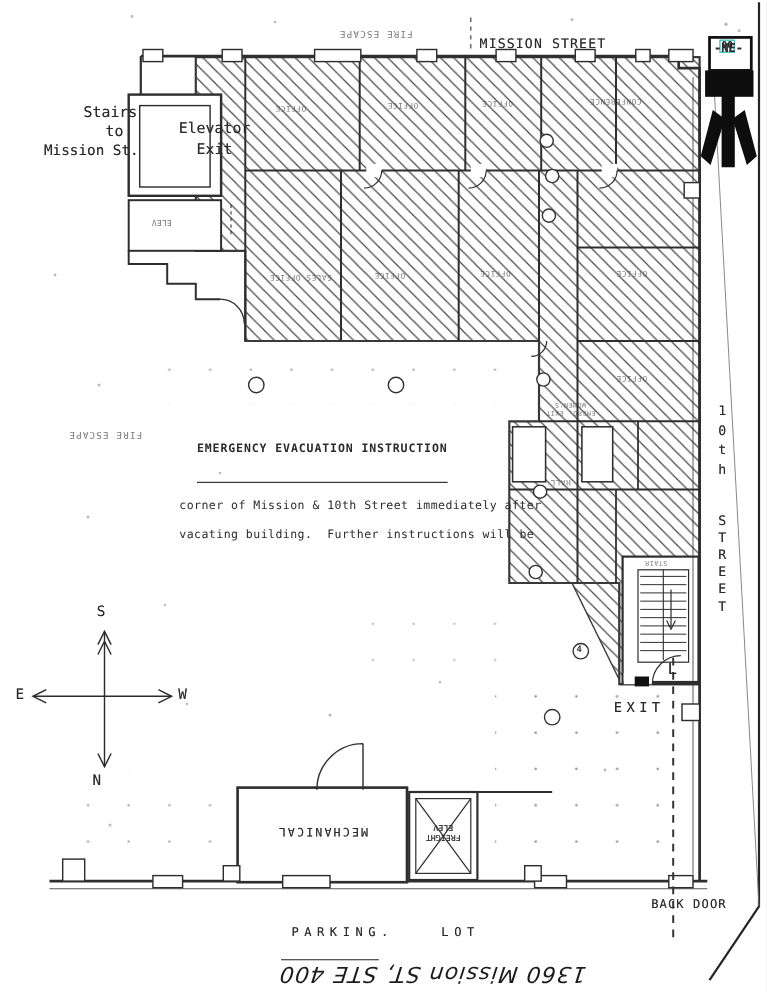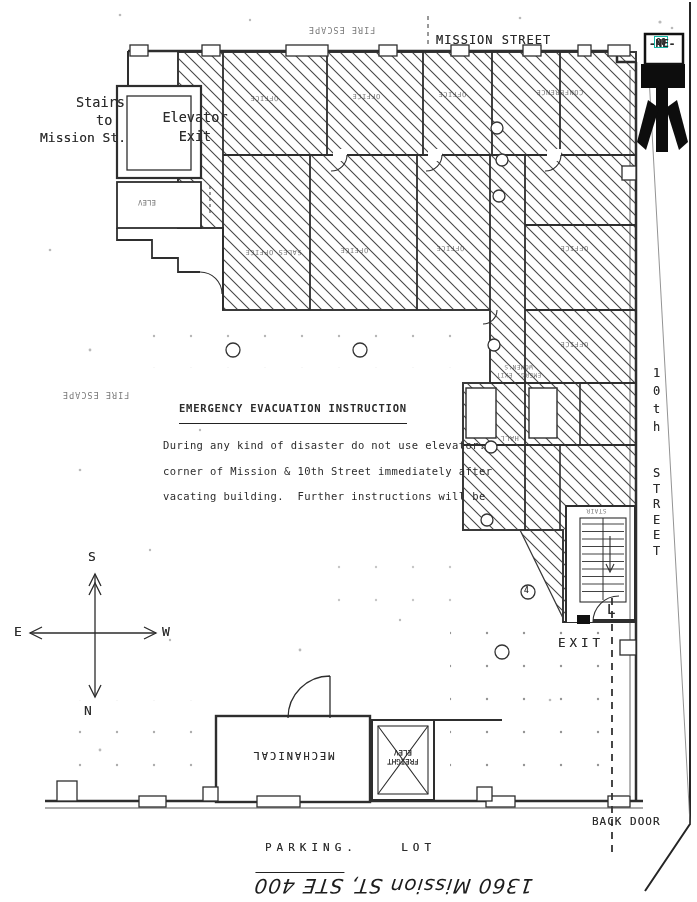--- a/index.html
+++ b/index.html
@@ -5,21 +5,21 @@
   html,body{margin:0;padding:0;background:#e8e8e8;}
   .page{position:relative;width:697px;height:902px;background:#ffffff;overflow:hidden;
         font-family:"DejaVu Sans Mono",monospace;color:#2b2b2b;}
   .page svg{position:absolute;left:0;top:0;}
   .lbl{position:absolute;white-space:pre;color:#2b2b2b;text-shadow:0 0 .4px rgba(40,40,40,.55);}
   .flip{transform:rotate(180deg);}
   .smudge{filter:blur(.45px);opacity:.75;color:#4d4d4d;text-shadow:none;}
   .vstack{line-height:18px;}
   .instr{position:absolute;left:163px;top:396px;font-size:10.5px;line-height:25.4px;}
   .instr .title{display:inline-block;margin-left:16px;margin-bottom:9px;font-weight:bold;
-        letter-spacing:.8px;border-bottom:1.6px solid #222;padding-bottom:2px;}
+        letter-spacing:.8px;border-bottom:1.6px solid #222;padding-bottom:17px;}
   .instr .line{white-space:pre;letter-spacing:.4px;}
   .u{border-bottom:1.4px solid #222;padding-bottom:1px;}
   .redact{display:inline-block;width:9px;height:9px;background:#2a2a2a;opacity:.85;margin-left:1px;}
   .hw{position:absolute;left:198px;top:854px;width:336px;height:44px;
       transform:rotate(180deg) skewX(-7deg);font-family:"DejaVu Sans",sans-serif;
       font-style:italic;font-size:20px;font-weight:500;color:#1c1c1c;letter-spacing:1px;}
   .room{position:absolute;font-size:7px;letter-spacing:.5px;}
 </style>
 </head>
 <body>
@@ -205,21 +205,20 @@
   <div class="lbl" style="left:40px;top:130px;font-size:13px;">Mission St.</div>
   <div class="lbl" style="left:120px;top:108px;width:80px;text-align:center;font-size:13.5px;line-height:19px;margin-left:35px;">Elevator
 Exit</div>
   <div class="lbl flip smudge" style="left:138px;top:198px;font-size:7.5px;">ELEV</div>
 
   <div class="lbl flip smudge" style="left:308px;top:25px;font-size:8.5px;letter-spacing:1px;">FIRE ESCAPE</div>
   <div class="lbl flip smudge" style="left:62px;top:390px;font-size:8.5px;letter-spacing:1px;">FIRE ESCAPE</div>
 
   <div class="instr">
     <span class="title">EMERGENCY EVACUATION INSTRUCTION</span>
-    <div class="line">During any kind of disaster do not use elevator.</div>
     <div class="line">corner of Mission &amp; 10th Street immediately after</div>
     <div class="line">vacating building.  Further instructions will be</div>
   </div>
 
   <div class="lbl" style="left:88px;top:549px;font-size:13px;">S</div>
   <div class="lbl" style="left:84px;top:703px;font-size:13px;">N</div>
   <div class="lbl" style="left:14px;top:624px;font-size:13px;">E</div>
   <div class="lbl" style="left:162px;top:624px;font-size:13px;">W</div>
 
   <div class="lbl" style="left:558px;top:635px;font-size:12.5px;letter-spacing:4px;">EXIT</div>

